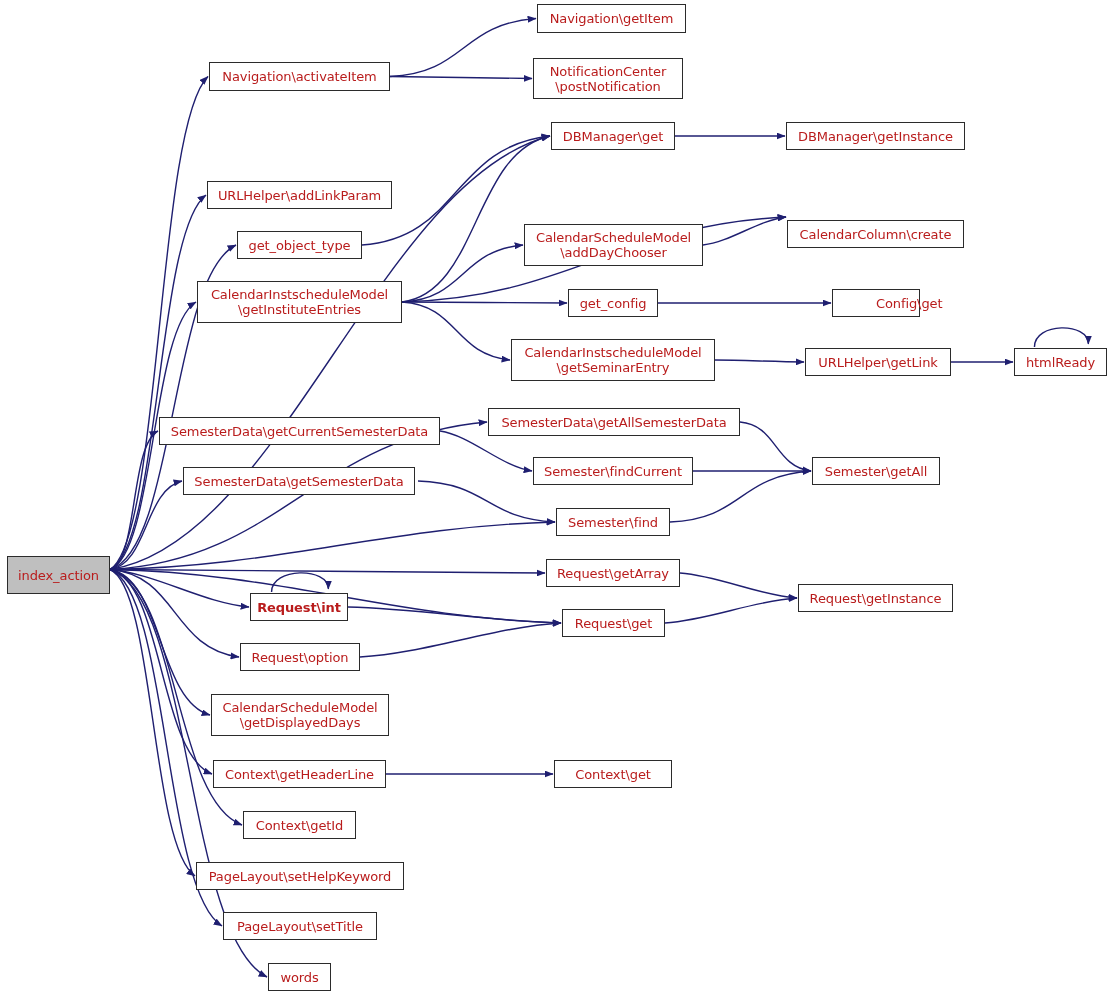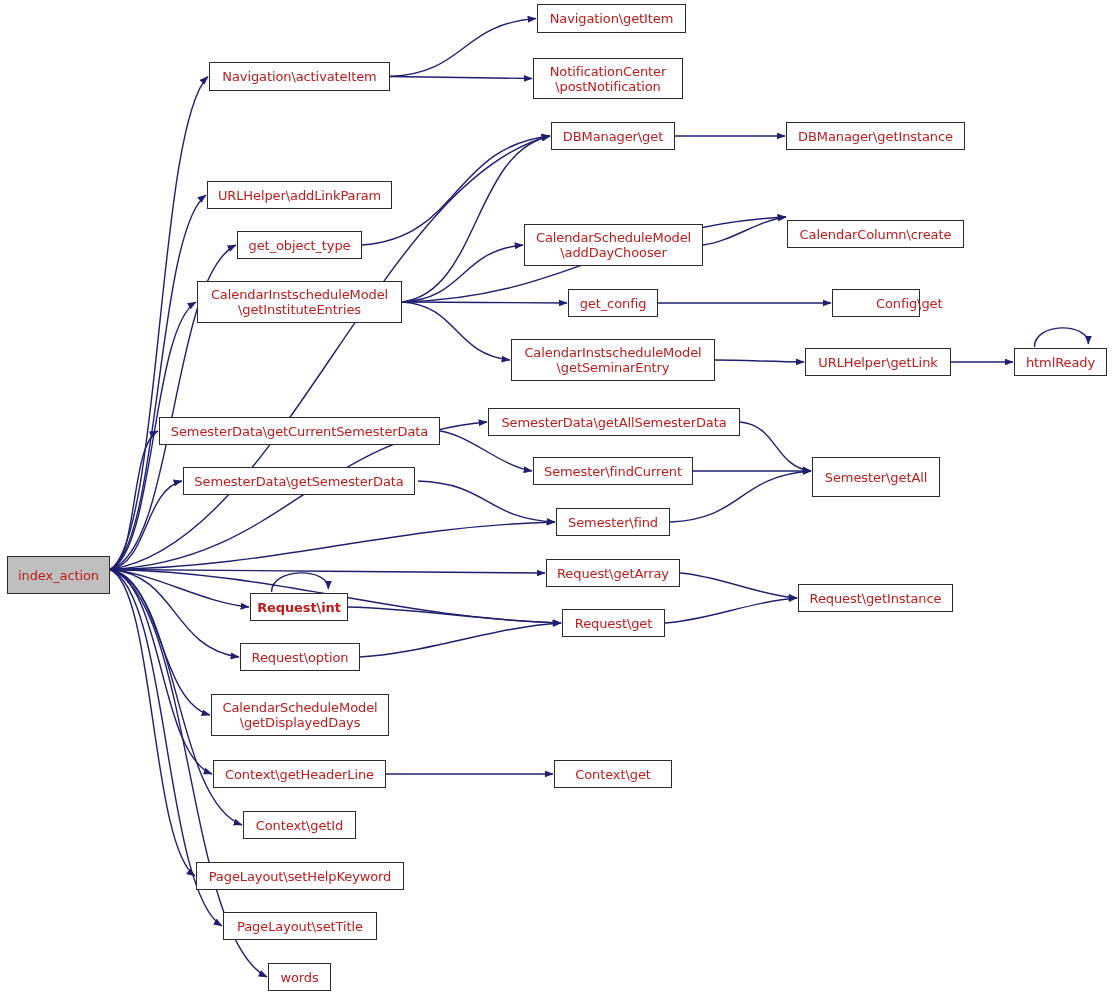--- a/index.html
+++ b/index.html
@@ -130,21 +130,21 @@
 \getInstituteEntries</span></div>
       <div class="node" style="left: 568px; top: 289px; width: 90px; height: 28px;"><span class="node-label">get_config</span></div>
       <div class="node" style="left: 832px; top: 289px; width: 88px; height: 28px; padding-left: 40px;"><span class="node-label">Config\get</span></div>
       <div class="node" style="left: 511px; top: 339px; width: 204px; height: 42px;"><span class="node-label">CalendarInstscheduleModel
 \getSeminarEntry</span></div>
       <div class="node" style="left: 805px; top: 348px; width: 146px; height: 28px;"><span class="node-label">URLHelper\getLink</span></div>
       <div class="node" style="left: 1014px; top: 348px; width: 93px; height: 28px;"><span class="node-label">htmlReady</span></div>
       <div class="node" style="left: 488px; top: 408px; width: 252px; height: 28px;"><span class="node-label">SemesterData\getAllSemesterData</span></div>
       <div class="node" style="left: 159px; top: 417px; width: 281px; height: 28px;"><span class="node-label">SemesterData\getCurrentSemesterData</span></div>
       <div class="node" style="left: 533px; top: 457px; width: 160px; height: 28px;"><span class="node-label">Semester\findCurrent</span></div>
-      <div class="node" style="left: 812px; top: 457px; width: 128px; height: 40px;"><span class="node-label">Semester\getAll</span></div>
+      <div class="node" style="left: 812px; top: 457px; width: 128px; height: 28px;"><span class="node-label">Semester\getAll</span></div>
       <div class="node" style="left: 183px; top: 467px; width: 232px; height: 28px;"><span class="node-label">SemesterData\getSemesterData</span></div>
       <div class="node" style="left: 556px; top: 508px; width: 114px; height: 28px;"><span class="node-label">Semester\find</span></div>
       <div class="node" style="left: 546px; top: 559px; width: 134px; height: 28px;"><span class="node-label">Request\getArray</span></div>
       <div class="node" style="left: 798px; top: 584px; width: 155px; height: 28px;"><span class="node-label">Request\getInstance</span></div>
       <div class="node" style="left: 250px; top: 593px; width: 98px; height: 28px; font-weight: bold;"><span class="node-label">Request\int</span></div>
       <div class="node" style="left: 562px; top: 609px; width: 103px; height: 28px;"><span class="node-label">Request\get</span></div>
       <div class="node" style="left: 240px; top: 643px; width: 120px; height: 28px;"><span class="node-label">Request\option</span></div>
       <div class="node" style="left: 211px; top: 694px; width: 178px; height: 42px;"><span class="node-label">CalendarScheduleModel
 \getDisplayedDays</span></div>
       <div class="node" style="left: 213px; top: 760px; width: 173px; height: 28px;"><span class="node-label">Context\getHeaderLine</span></div>

